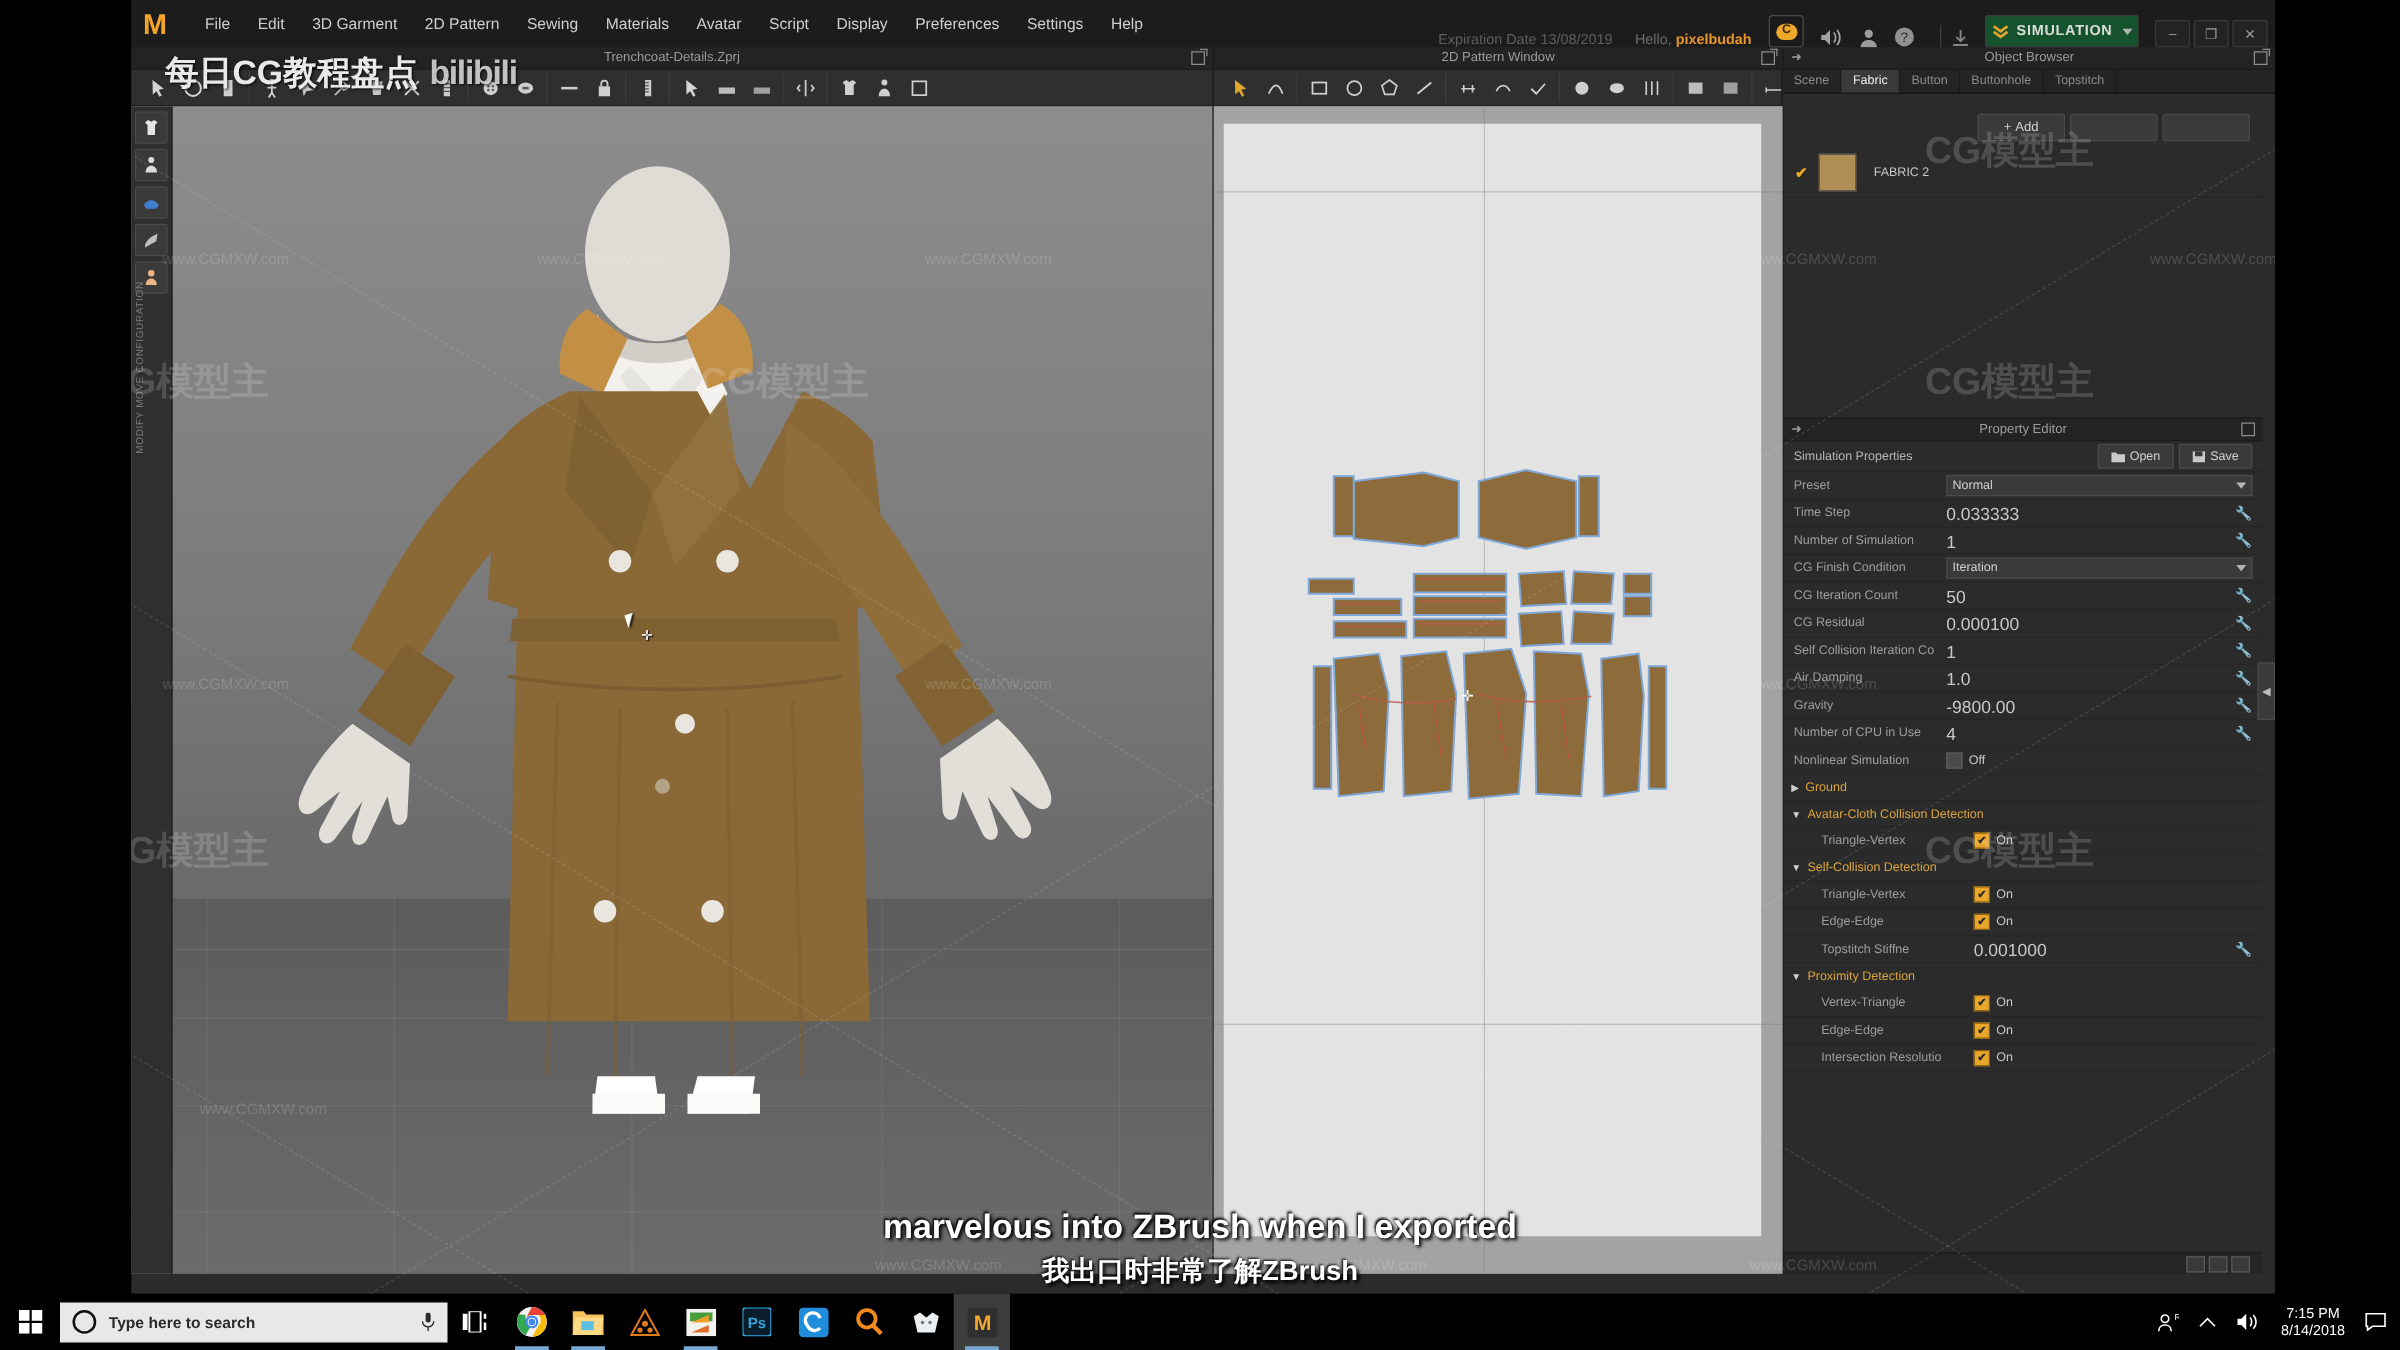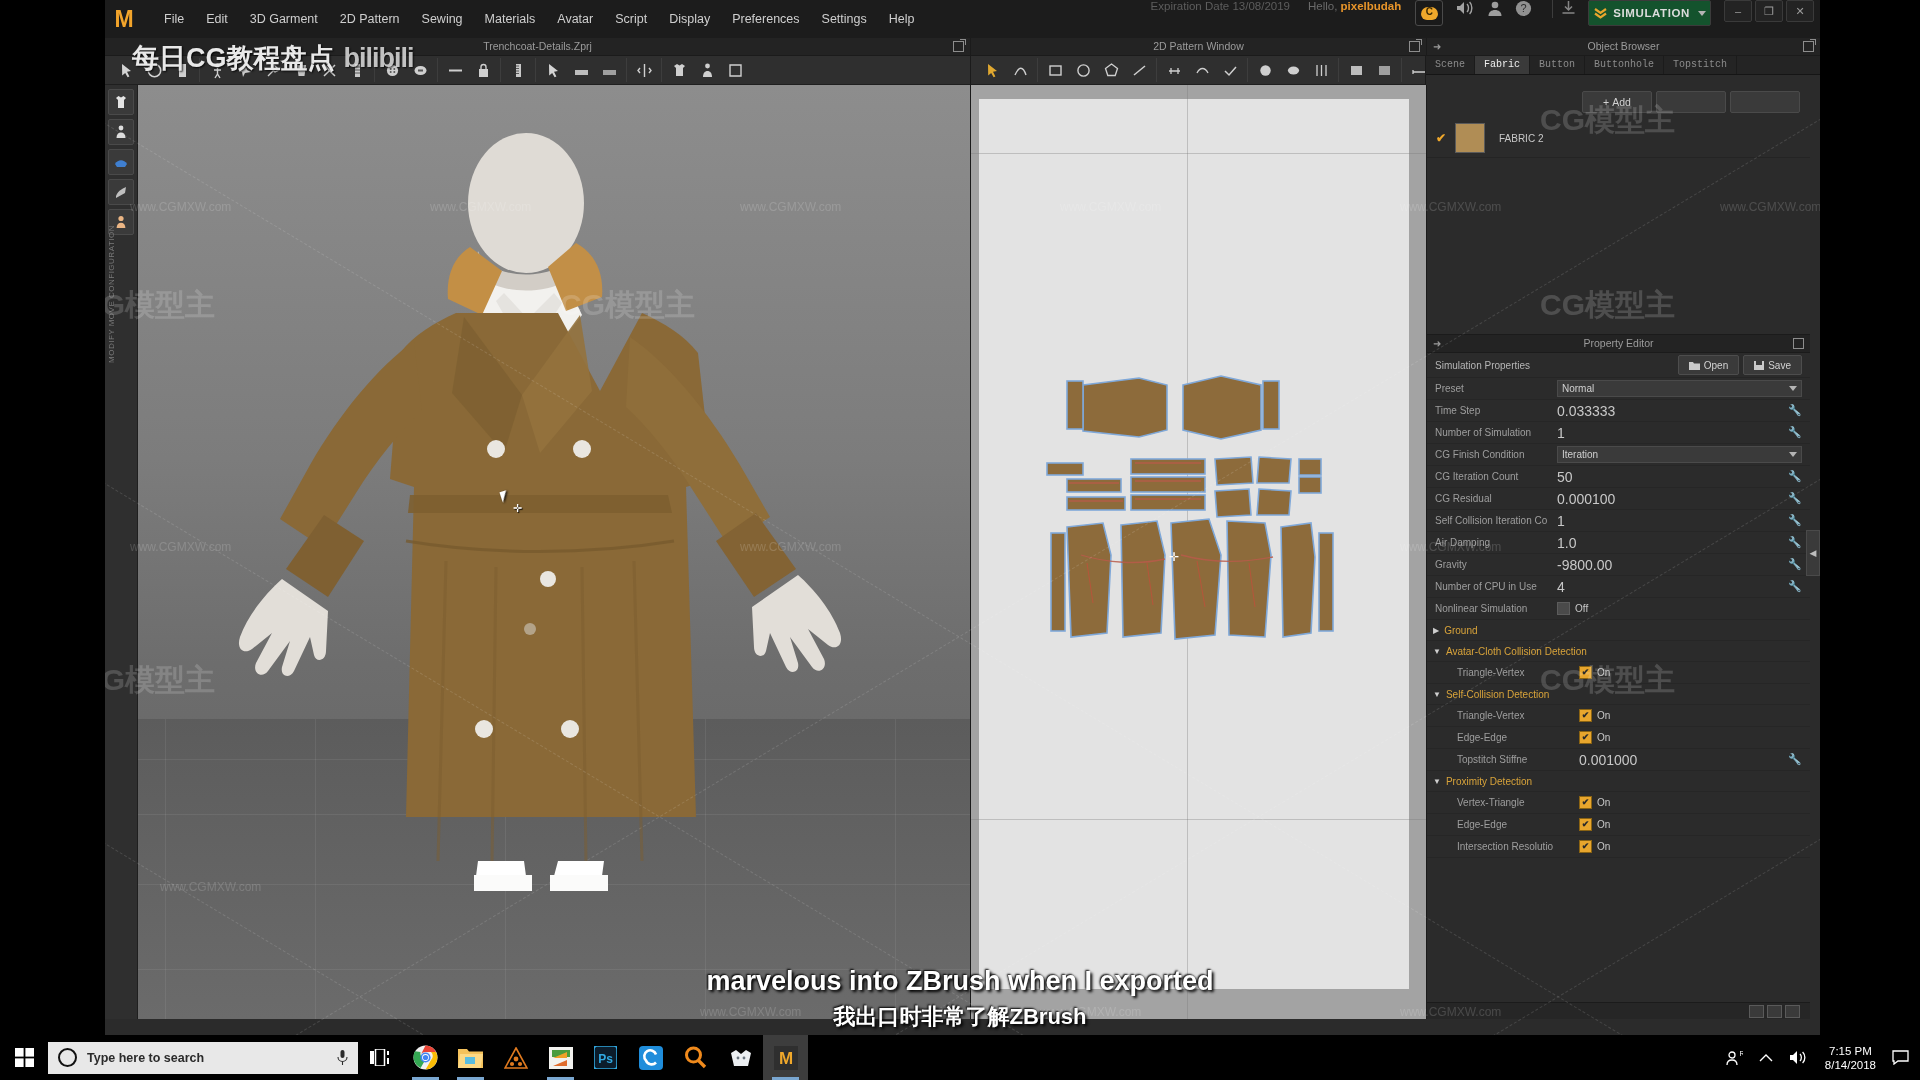--- a/index.html
+++ b/index.html
@@ -12,21 +12,21 @@
   .letterbox.right{right:0;width:100px;}
 
   
   .clo{position:absolute;left:105px;top:0;width:1715px;height:1035px;background:#2b2b2b;}
 
   
   .menubar{position:relative;height:38px;background:#1c1c1c;display:flex;align-items:center;}
   .logo-m{width:26px;height:26px;margin:0 16px 0 6px;display:flex;align-items:center;justify-content:center;
           font-weight:bold;font-size:23px;color:#f2a42b;line-height:1;}
   .menu-item{color:#cfcfcf;font-size:12.5px;padding:0 11px;height:38px;line-height:38px;white-space:nowrap;}
-  .mb-right{margin-left:auto;display:flex;align-items:flex-start;height:38px;padding-right:6px;}
+  .mb-right{margin-left:auto;display:flex;align-items:flex-end;height:38px;padding-right:6px;}
   .exp-date{color:#5d5d5d;font-size:11.5px;margin-right:18px;white-space:nowrap;}
   .hello{color:#6a6a6a;font-size:11.5px;margin-right:14px;white-space:nowrap;}
   .hello b{color:#e8952a;}
   .cloud-btn{width:26px;height:24px;border:1px solid #4a4a4a;border-radius:3px;background:#1a1a1a;
              display:flex;align-items:center;justify-content:center;margin-right:12px;}
   .cloud-ic{width:17px;height:13px;background:#f0a82b;border-radius:7px 7px 6px 6px;position:relative;}
   .cloud-ic:after{content:"C";position:absolute;left:0;right:0;top:-1px;text-align:center;color:#3a2a06;font-size:10px;font-weight:bold;}
   .tray-ic{margin-right:12px;opacity:.75;display:flex;align-items:center;}
   .tb-divider{width:1px;height:18px;background:#3d3d3d;margin:0 8px;}
   .mode-box{display:flex;align-items:center;background:#14532d;border:1px solid #3b3b3b;border-radius:2px;height:24px;padding:0 4px;margin-right:10px;}
@@ -63,21 +63,21 @@
 
   
   .figure{position:absolute;left:50%;top:46px;transform:translateX(-50%);width:720px;height:760px;}
 
   
   .p2d-canvas{position:absolute;inset:0;background:#a3a3a3;}
   .p2d-sheet{position:absolute;left:8px;top:14px;width:430px;height:890px;background:#e3e3e3;}
   .p2d-grid{position:absolute;background:rgba(120,120,120,.35);}
 
   
-  .ob-tabs{display:flex;background:#242424;border-bottom:1px solid #151515;height:18px;font-family:Liberation Mono, monospace;}
+  .ob-tabs{display:flex;background:#242424;border-bottom:1px solid #151515;height:18px;}
   .ob-tab{color:#8b8b8b;font-size:10px;padding:0 9px;line-height:18px;border-right:1px solid #1b1b1b;white-space:nowrap;}
   .ob-tab.active{background:#3a3a3a;color:#efefef;}
   .ob-actions{display:flex;justify-content:flex-end;gap:4px;padding:6px 10px 6px 0;background:#2b2b2b;}
   .ob-btn{background:#3a3a3a;border:1px solid #4a4a4a;color:#d2d2d2;font-size:10.5px;height:20px;min-width:52px;
           display:flex;align-items:center;justify-content:center;gap:3px;border-radius:2px;padding:0 8px;}
   .ob-list{flex:0 0 auto;height:215px;background:#2b2b2b;overflow:hidden;}
   .ob-row{display:flex;align-items:center;height:38px;padding:0 8px;border-bottom:1px solid #242424;}
   .chk{width:12px;height:12px;margin-right:8px;display:flex;align-items:center;justify-content:center;color:#f0a82b;font-size:12px;font-weight:bold;}
   .swatch{width:28px;height:28px;background:#b08d55;border:1px solid #5a5a5a;margin-right:14px;}
   .ob-name{color:#c9c9c9;font-size:10px;}

